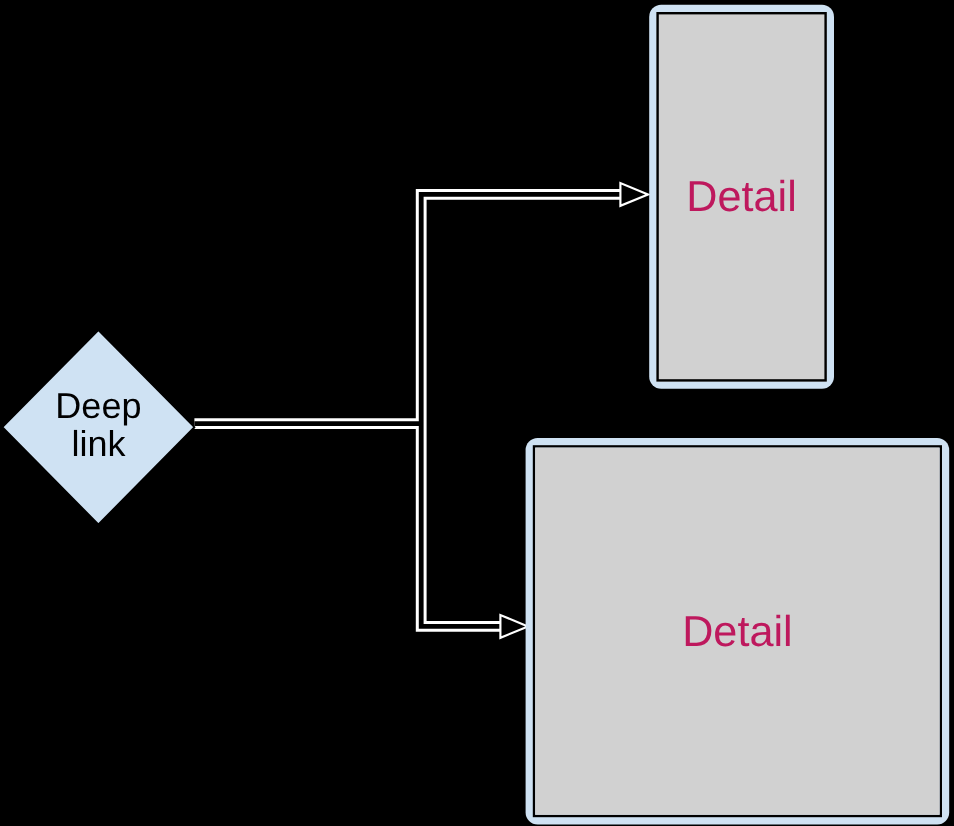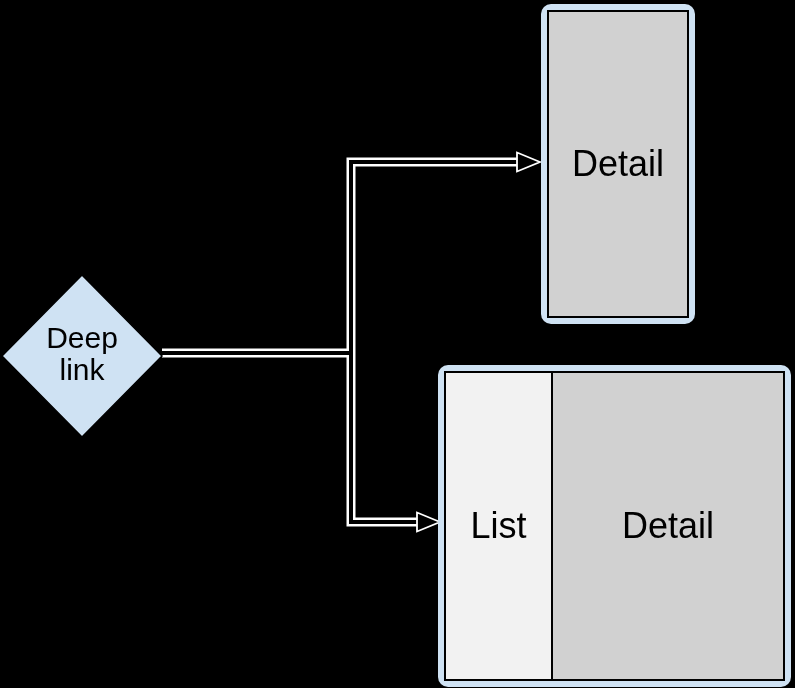--- a/index.html
+++ b/index.html
@@ -68,21 +68,21 @@
   }
   .pane-detail {
     flex: 1 1 auto;
     background: #d1d1d1;
     display: flex;
     align-items: center;
     justify-content: center;
   }
   .pane-label {
     font-size: 36px;
-    color: #000000;
+    color: #be185d;
     line-height: 1;
     white-space: nowrap;
   }
   .diamond-text {
     font-size: 30px;
     fill: #000000;
   }
 </style>
 </head>
 <body>
@@ -110,22 +110,19 @@
   </svg>
 
   <div class="screen screen-portrait">
     <div class="pane-single">
       <span class="pane-label">Detail</span>
     </div>
   </div>
 
   <div class="screen screen-twopane">
     <div class="panes">
-      <div class="pane-list">
-        <span class="pane-label">List</span>
-      </div>
       <div class="pane-detail">
         <span class="pane-label">Detail</span>
       </div>
     </div>
   </div>
 
 </div>
 
 </body></html>

